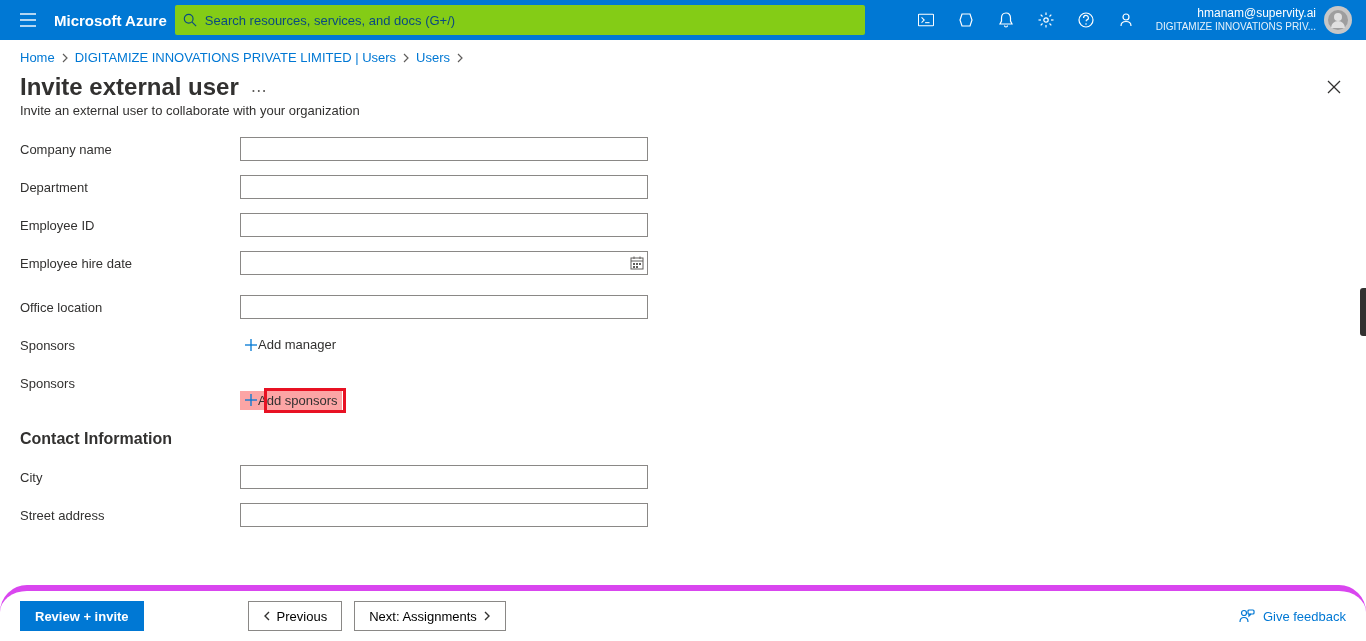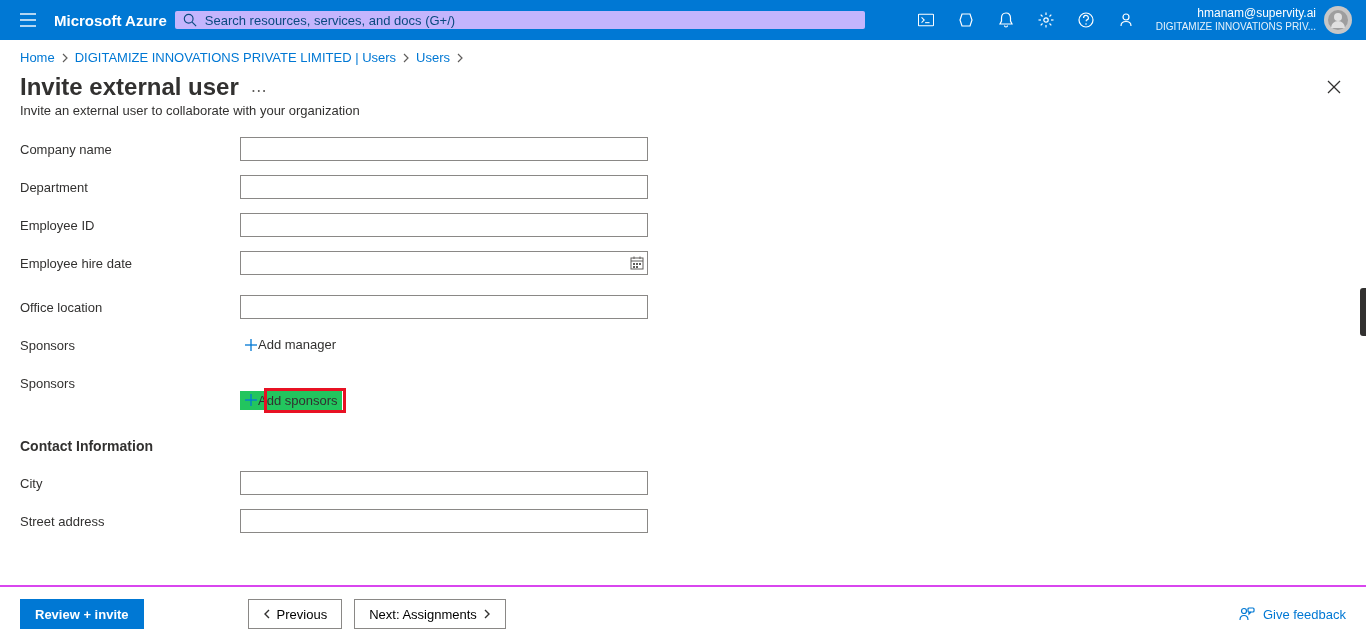--- a/index.html
+++ b/index.html
@@ -3,21 +3,21 @@
 <meta charset="utf-8">
 <style>
   * { box-sizing: border-box; margin: 0; padding: 0; }
   html, body { height: 100%; font-family: "Segoe UI", Arial, sans-serif; font-size: 13px; color: #323130; background: #fff; }
   body { display: flex; flex-direction: column; width: 1366px; height: 641px; overflow: hidden; }
 
   
   .topbar { height: 40px; background: #0078d4; color: #fff; display: flex; align-items: center; padding: 0 8px; }
   .hamburger { width: 40px; display: flex; align-items: center; justify-content: center; cursor: pointer; }
   .brand { font-size: 15px; font-weight: 600; padding: 0 8px 0 6px; white-space: nowrap; }
-  .searchbox { flex: 0 0 690px; height: 18px; background: #c4b5fd; border-radius: 2px; display: flex; align-items: center; padding: 0 8px; color: #0a4a80; }
+  .searchbox { flex: 0 0 690px; height: 30px; background: #84cc16; border-radius: 2px; display: flex; align-items: center; padding: 0 8px; color: #0a4a80; }
   .searchbox input { flex: 1; background: transparent; border: none; outline: none; font-size: 13px; color: #0a4a80; padding-left: 8px; }
   .searchbox input::placeholder { color: #0a4a80; }
   .topbar-spacer { flex: 1; }
   .topbar-icons { display: flex; align-items: center; }
   .topbar-icons .ticon { width: 40px; height: 40px; display: flex; align-items: center; justify-content: center; cursor: pointer; }
   .account { display: flex; align-items: center; padding: 0 6px 0 10px; cursor: pointer; }
   .account-text { display: flex; flex-direction: column; align-items: flex-end; line-height: 14px; margin-right: 8px; }
   .account-text .email { font-size: 12px; }
   .account-text .org { font-size: 10px; text-transform: uppercase; opacity: .9; }
   .avatar { width: 28px; height: 28px; border-radius: 50%; background: #c7c7c7; display: flex; align-items: center; justify-content: center; }
@@ -55,24 +55,24 @@
   .form-row .field { width: 408px; }
   .form-row input[type=text] { width: 100%; height: 24px; border: 1px solid #8a8886; padding: 0 6px; font-size: 13px; outline: none; }
   .date-input { position: relative; }
   .date-input .cal-btn { position: absolute; right: 4px; top: 50%; transform: translateY(-50%); cursor: pointer; color: #605e5c; }
 
   .add-link { display: inline-flex; align-items: center; color: #323130; cursor: pointer; padding: 2px 4px; }
   .add-link .plus { color: #0078d4; }
   .add-link.highlighted { position: relative; }
   .add-link.highlighted .hl-box { position: absolute; left: 24px; top: -3px; right: -4px; bottom: -3px; border: 3px solid #e81123; pointer-events: none; }
 
-  .section-heading { font-size: 14px; font-weight: 600; margin-top: 36px; margin-bottom: 10px; }
-
-  
-  .footer { border-top: 2px solid #d946ef; height: 56px; display: flex; align-items: center; padding: 0 20px; gap: 12px; }
+  .section-heading { font-size: 16px; font-weight: 600; margin-top: 28px; margin-bottom: 10px; }
+
+  
+  .footer { border-top: 6px solid #d946ef; height: 56px; display: flex; align-items: center; padding: 0 20px; gap: 12px; border-radius: 27px; }
   .btn { height: 30px; display: inline-flex; align-items: center; justify-content: center; padding: 0 14px; font-size: 13px; cursor: pointer; border: 1px solid #8a8886; background: #fff; gap: 6px; }
   .btn.primary { background: #0078d4; color: #fff; border-color: #0078d4; font-weight: 600; }
   .footer-spacer { flex: 1; }
   .feedback-link { color: #0078d4; display: inline-flex; align-items: center; gap: 8px; cursor: pointer; }
 
   
   .page-right-rail { position: absolute; right: 0; top: 40px; bottom: 0; width: 6px; pointer-events: none; }
   .page-right-rail .thumb { position: absolute; right: 0; top: 248px; width: 6px; height: 48px; background: #323130; border-radius: 3px 0 0 3px; }
 
   svg { display: block; }
@@ -250,21 +250,21 @@
               </svg>
         </span>
         <span>Add manager</span>
       </span>
     </div>
   </div>
 
   <div class="form-row">
     <div class="label">Sponsors</div>
     <div class="field">
-      <span class="add-link highlighted" style="background:#22c55e;margin-top:35px;">
+      <span class="add-link highlighted" style="background:#fca5a5;margin-top:35px;">
         <span class="plus">
           <svg width="14" height="14" viewBox="0 0 14 14">
                 <line x1="7" y1="1" x2="7" y2="13" stroke="#0078d4" stroke-width="1.3"></line>
                 <line x1="1" y1="7" x2="13" y2="7" stroke="#0078d4" stroke-width="1.3"></line>
               </svg>
         </span>
         <span>Add sponsors</span>
         <span class="hl-box"></span>
       </span>
     </div>

